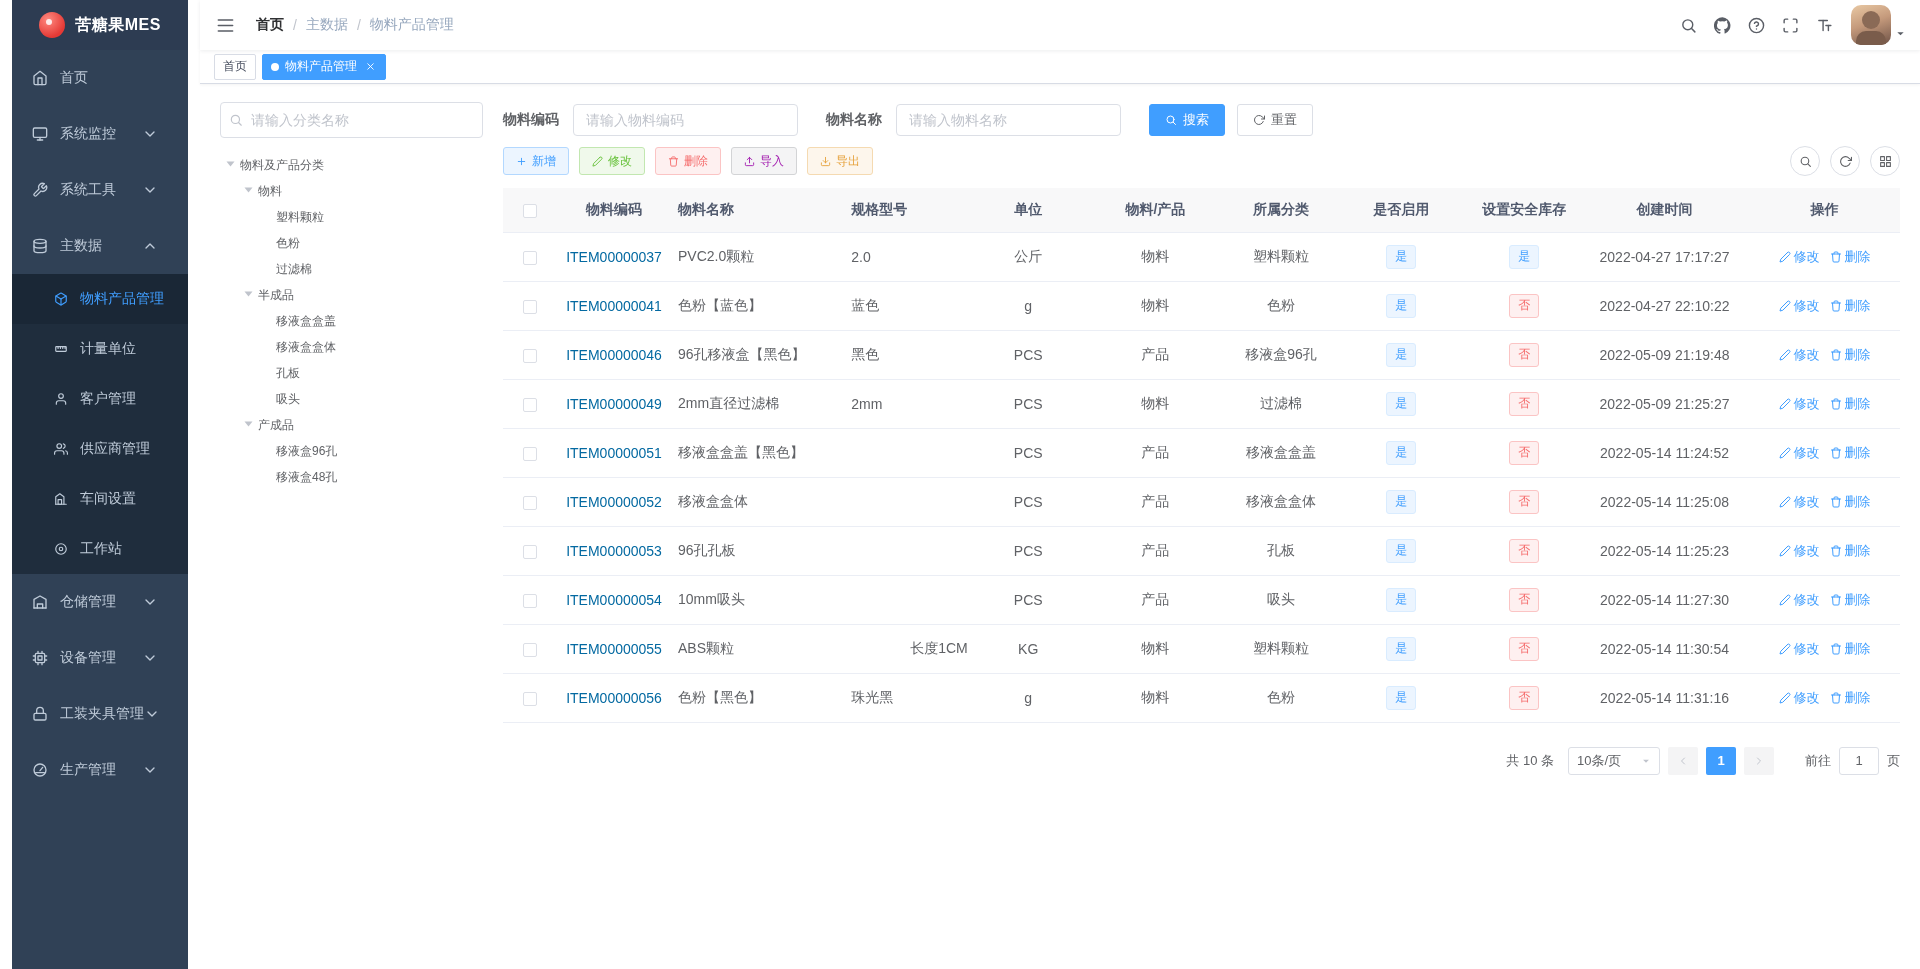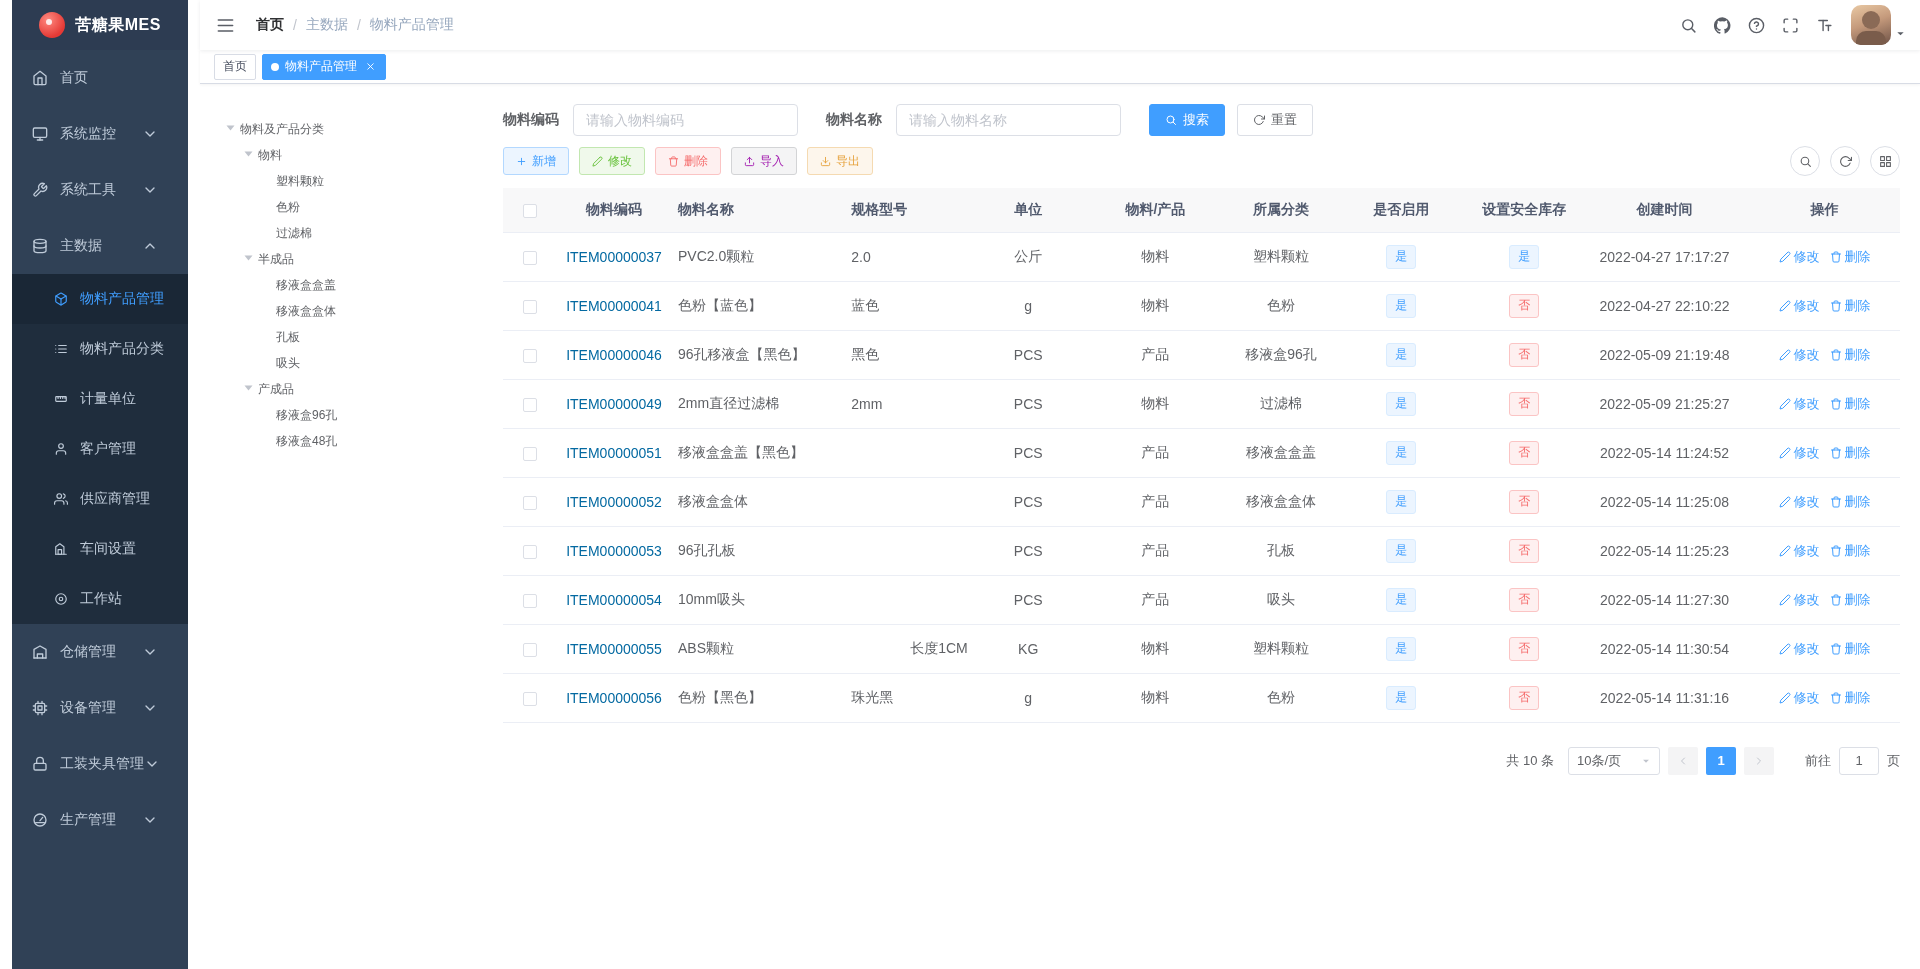--- a/index.html
+++ b/index.html
@@ -173,33 +173,20 @@
               <path d="M21 16V8a2 2 0 0 0-1-1.7l-7-4a2 2 0 0 0-2 0l-7 4A2 2 0 0 0 3 8v8a2 2 0 0 0 1 1.7l7 4a2 2 0 0 0 2 0l7-4a2 2 0 0 0 1-1.7z"></path>
               <polyline points="3.3 7 12 12 20.7 7"></polyline>
               <line x1="12" y1="22" x2="12" y2="12"></line>
             </svg>
           </span>
           <span class="menu-label">物料产品管理</span>
         </div>
         <div class="submenu-item">
           <span class="icon">
             <svg viewBox="0 0 24 24" fill="none" stroke="currentColor" stroke-width="2" stroke-linecap="round" stroke-linejoin="round">
-              <line x1="8" y1="6" x2="21" y2="6"></line>
-              <line x1="8" y1="12" x2="21" y2="12"></line>
-              <line x1="8" y1="18" x2="21" y2="18"></line>
-              <line x1="3" y1="6" x2="3.01" y2="6"></line>
-              <line x1="3" y1="12" x2="3.01" y2="12"></line>
-              <line x1="3" y1="18" x2="3.01" y2="18"></line>
-            </svg>
-          </span>
-          <span class="menu-label">物料产品分类</span>
-        </div>
-        <div class="submenu-item">
-          <span class="icon">
-            <svg viewBox="0 0 24 24" fill="none" stroke="currentColor" stroke-width="2" stroke-linecap="round" stroke-linejoin="round">
               <rect x="3" y="8" width="18" height="8" rx="1"></rect>
               <path d="M7 8v3M11 8v3M15 8v3M19 8v3"></path>
             </svg>
           </span>
           <span class="menu-label">计量单位</span>
         </div>
         <div class="submenu-item">
           <span class="icon">
             <svg viewBox="0 0 24 24" fill="none" stroke="currentColor" stroke-width="2" stroke-linecap="round" stroke-linejoin="round">
               <path d="M20 21v-2a4 4 0 0 0-4-4H8a4 4 0 0 0-4 4v2"></path>
@@ -384,20 +371,29 @@
           <svg viewBox="0 0 24 24" fill="none" stroke="currentColor" stroke-width="2" stroke-linecap="round" stroke-linejoin="round">
             <line x1="18" y1="6" x2="6" y2="18"></line>
             <line x1="6" y1="6" x2="18" y2="18"></line>
           </svg>
         </span>
       </span>
     </div>
 
   <main class="app-main">
     <div class="tree-col">
+      <div class="search-box">
+        <span class="icon">
+            <svg viewBox="0 0 24 24" fill="none" stroke="currentColor" stroke-width="2" stroke-linecap="round" stroke-linejoin="round">
+              <circle cx="11" cy="11" r="7"></circle>
+              <line x1="21" y1="21" x2="16.3" y2="16.3"></line>
+            </svg>
+          </span>
+        <input placeholder="请输入分类名称" style="">
+      </div>
       <div class="tree">
           <div class="tree-node expanded" style="padding-left: 0px;">
             <span class="caret">
               <i></i>
             </span>
             <span class="tree-label">物料及产品分类</span>
           </div>
           <div class="tree-node expanded" style="padding-left: 18px;">
             <span class="caret">
               <i></i>

